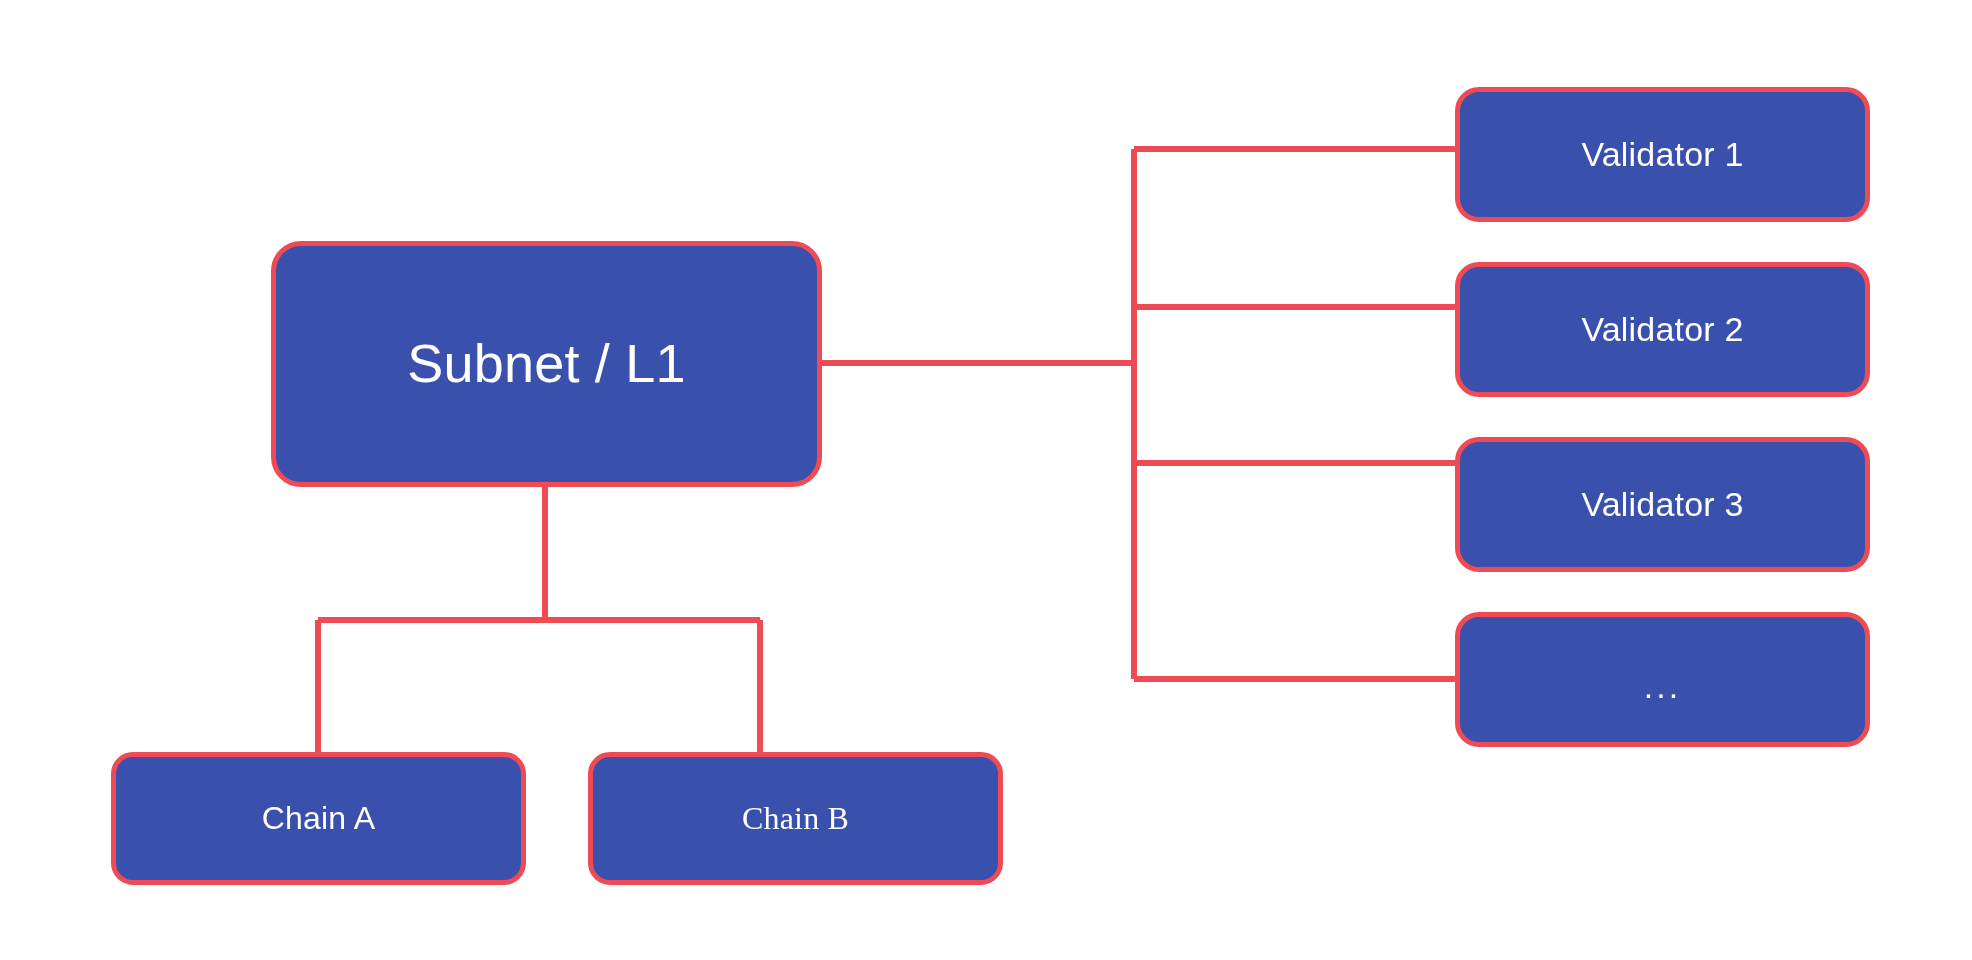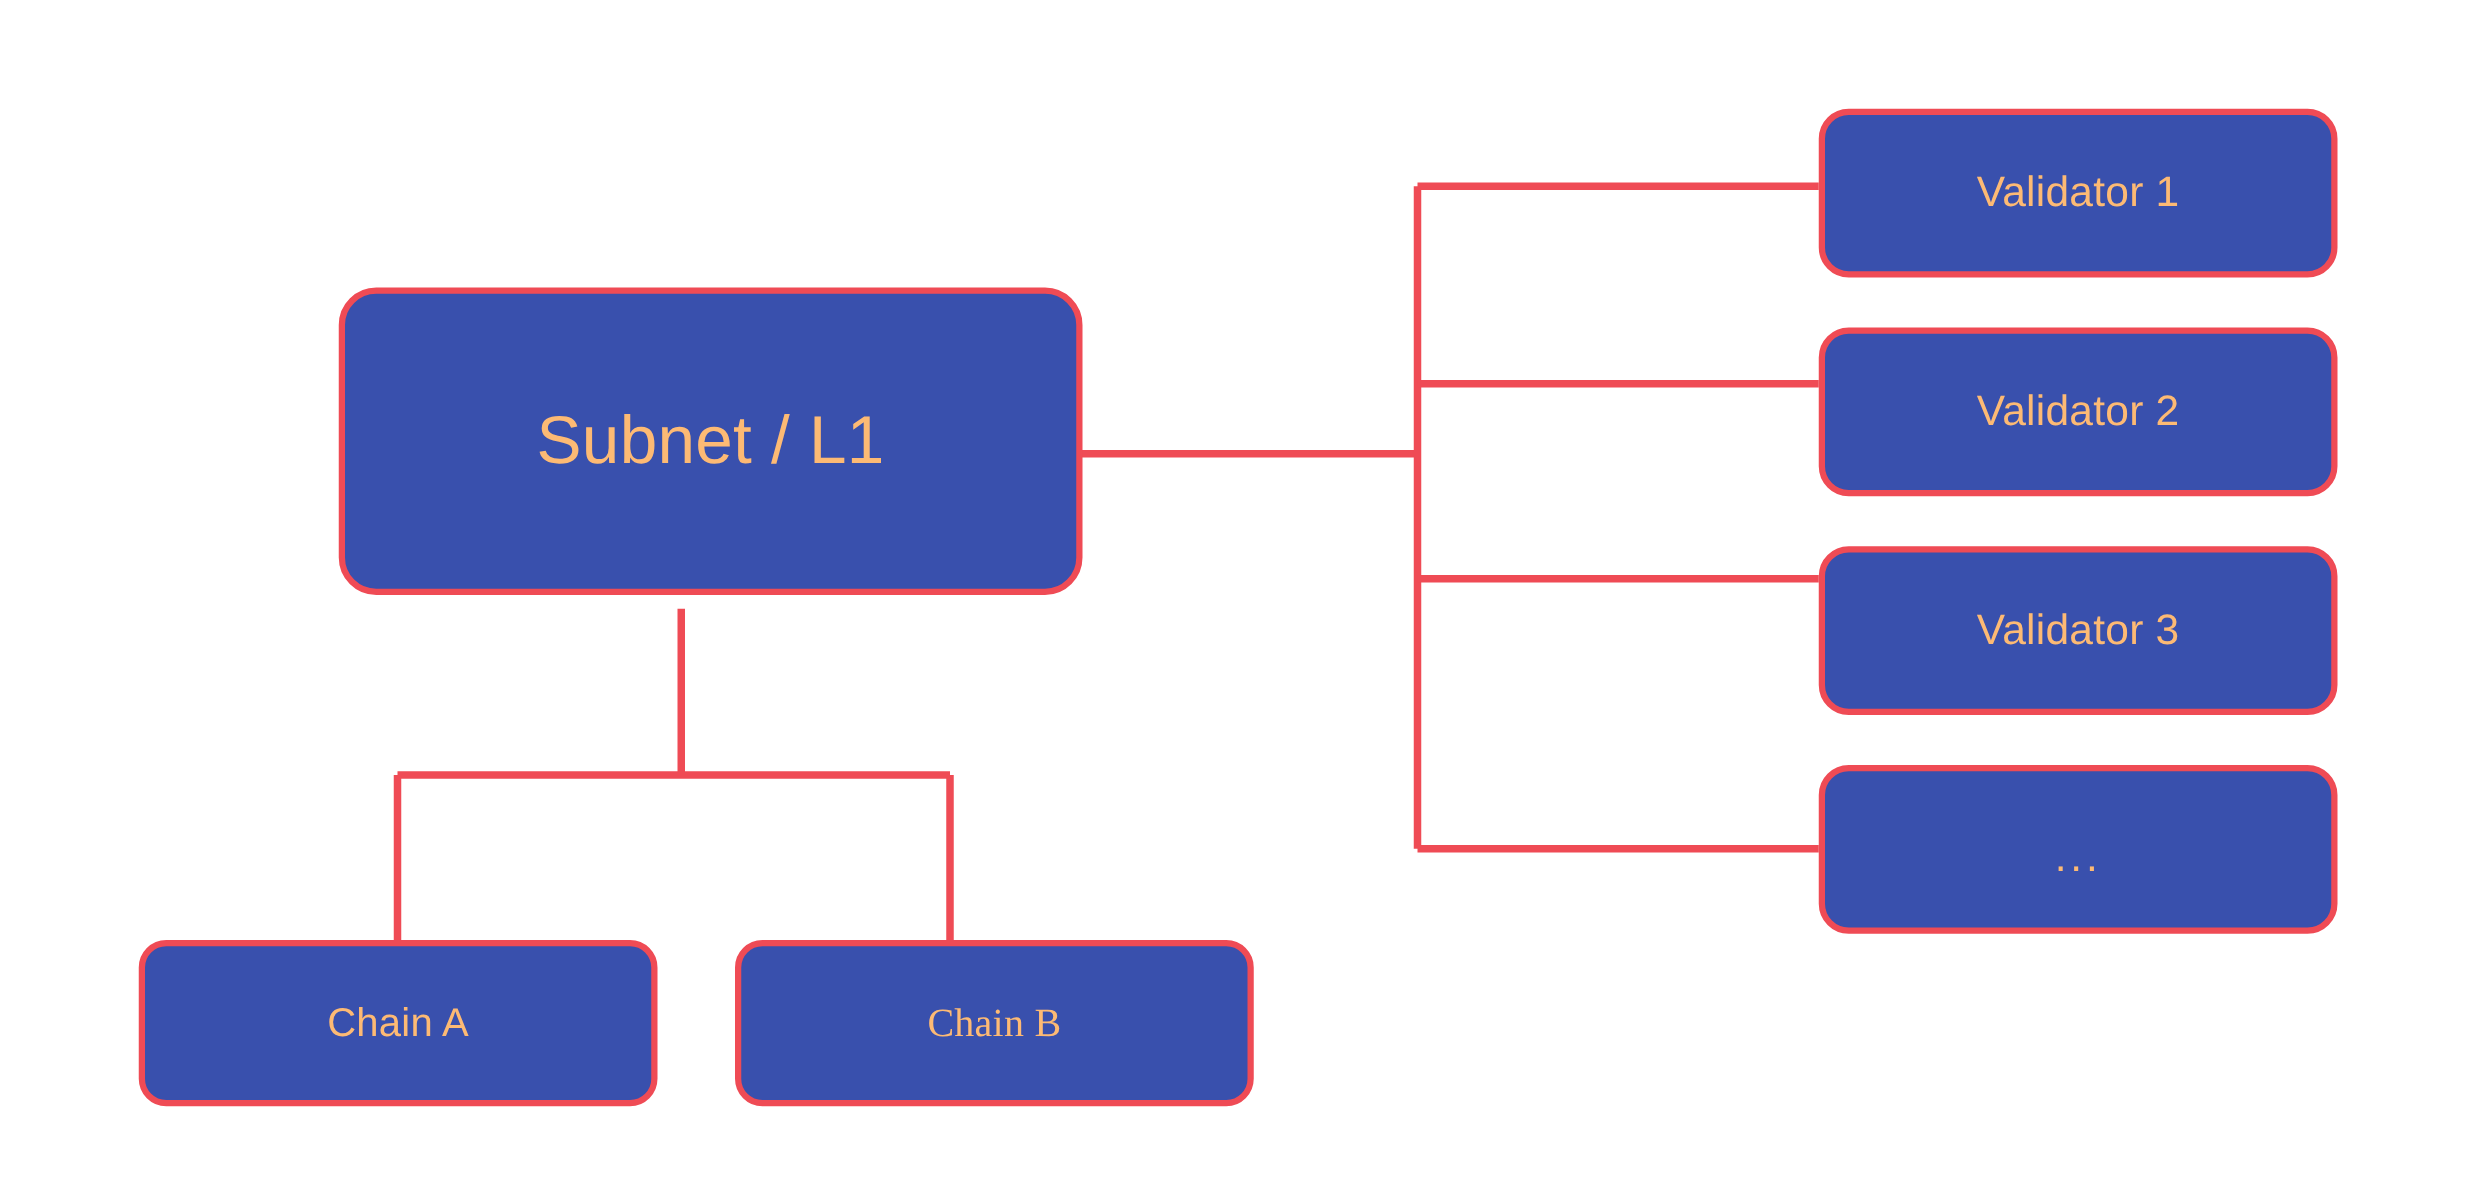--- a/index.html
+++ b/index.html
@@ -41,31 +41,31 @@
     display: flex;
     align-items: center;
     justify-content: center;
     color: #ffffff;
     text-align: center;
     z-index: 5;
   }
 
   .node-label {
     display: block;
-    color: #fdba74;
+    color: #ffffff;
     line-height: 1.1;
     white-space: nowrap;
     letter-spacing: 0.2px;
   }
 
   
   #node-subnet {
     left: 271px;
-    top: 230px;
-    width: 595px;
+    top: 241px;
+    width: 551px;
     height: 246px;
     border-radius: 30px;
     justify-content: center;
   }
   #node-subnet .node-label { font-size: 54px; }
 
   
   #node-chain-a {
     left: 111px;
     top: 752px;

